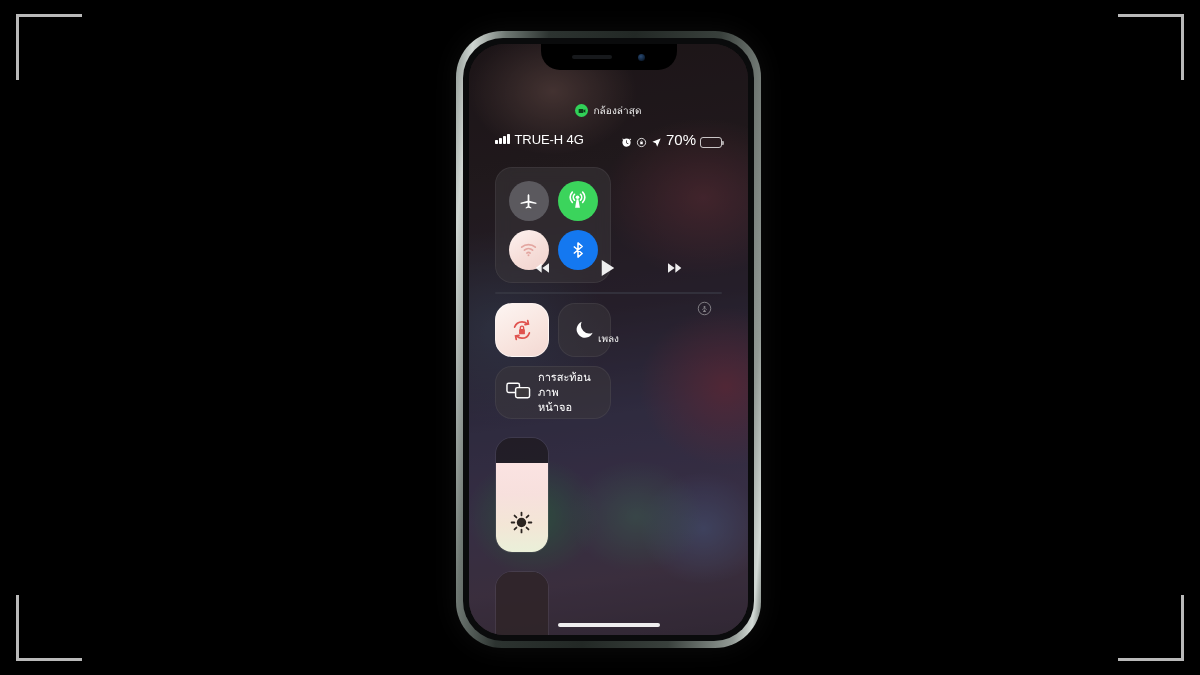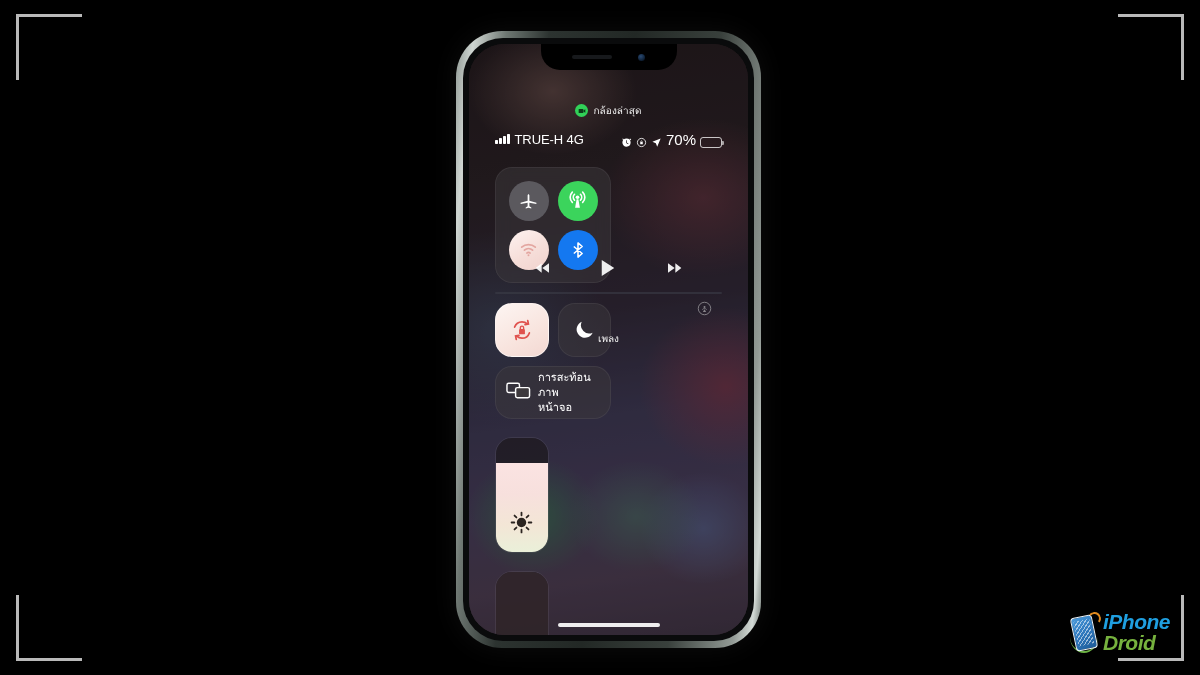--- a/index.html
+++ b/index.html
@@ -448,25 +448,14 @@
           </div>
 
         </div>
 
         <div id="home-ind"></div>
 
       </div>
     </div>
   </div>
 
-  <div id="watermark">
-    <div class="wm-phone">
-      <div class="wm-swoosh"></div>
-      <div class="wm-body"></div>
-      <div class="wm-wave"></div>
-    </div>
-    <div class="wm-text">
-      <span class="wm-t1">iPhone</span>
-      <span class="wm-t2">Droid</span>
-    </div>
-  </div>
 
 </div>
 
 </body></html>

